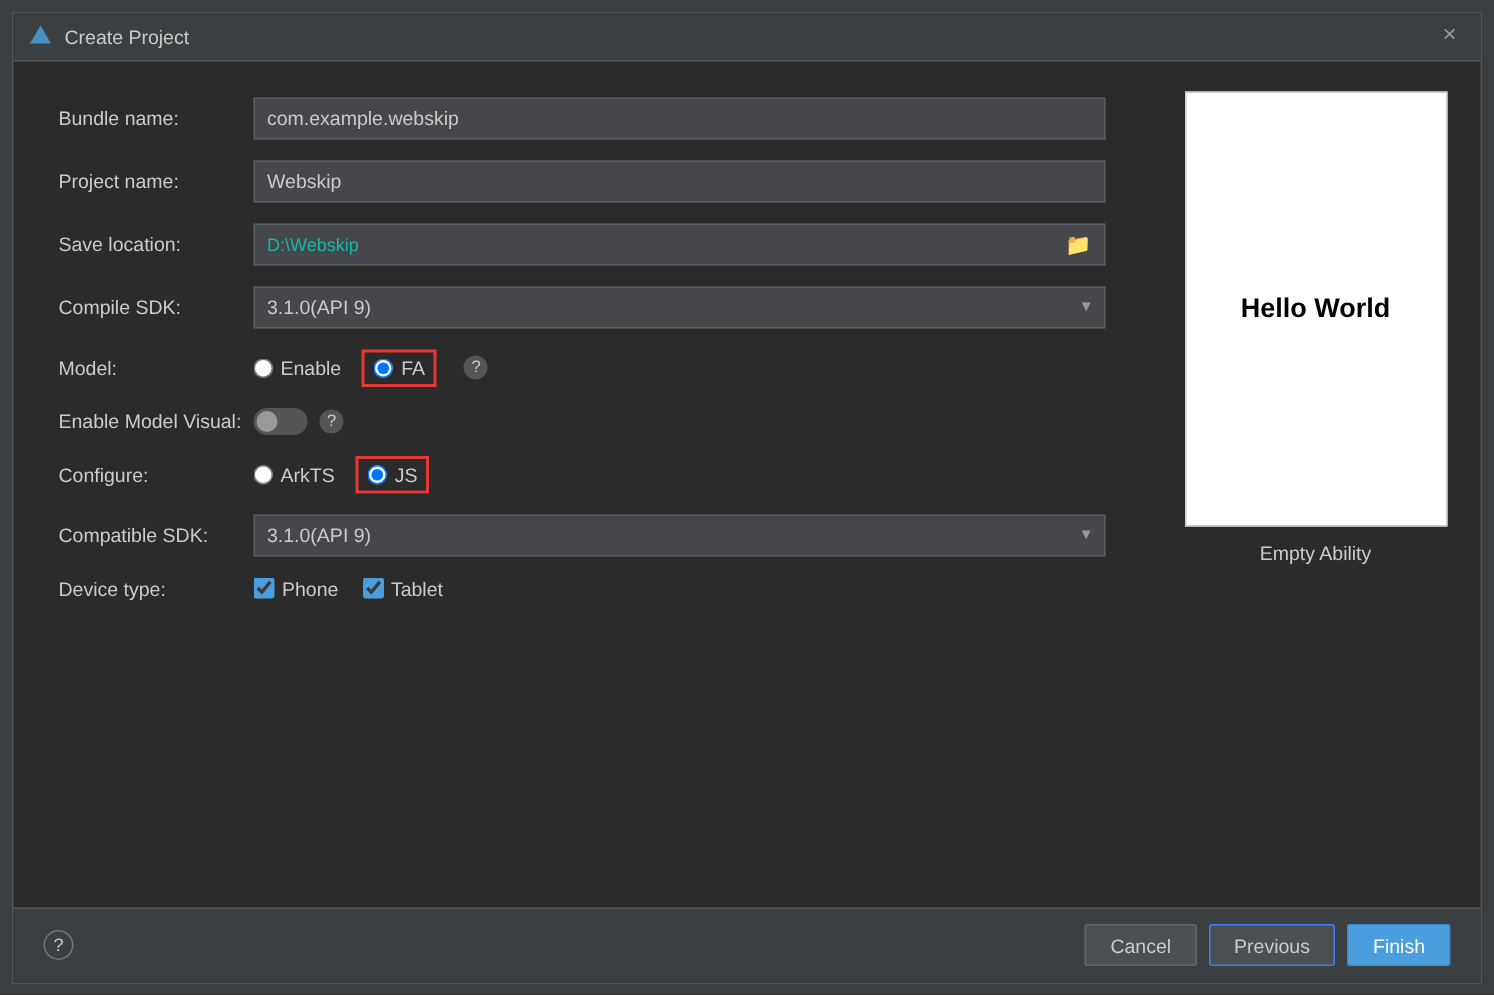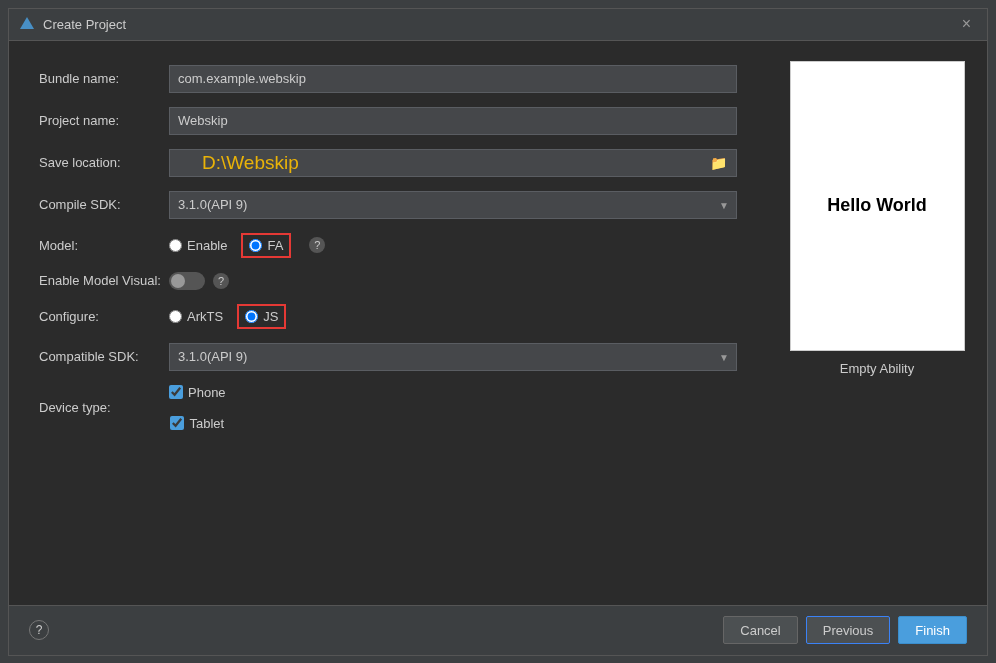--- a/index.html
+++ b/index.html
@@ -100,24 +100,23 @@
       align-items: center;
       background: #45474a;
       border: 1px solid #5a5d62;
       height: 28px;
       padding: 0 8px;
     }
     .input-with-icon input {
       flex: 1;
       background: transparent;
       border: none;
-      color: #eab308;
-      font-size: 19px;
+      color: #14b8a6;
+      font-size: 12px;
       outline: none;
-      margin-left: 24px;
     }
     .folder-icon {
       color: #999;
       font-size: 14px;
       cursor: pointer;
     }
     .select-wrapper {
       flex: 1;
       position: relative;
     }
@@ -209,21 +208,20 @@
       gap: 5px;
     }
     .checkbox-item input[type="checkbox"] {
       accent-color: #4a9edd;
       width: 14px; height: 14px;
     }
     .device-row {
       display: flex;
       align-items: center;
       gap: 16px;
-      flex-direction: column;
     }
     
     .preview-card {
       background: #fff;
       width: 175px;
       height: 290px;
       display: flex;
       align-items: center;
       justify-content: center;
       border: 1px solid #ccc;

